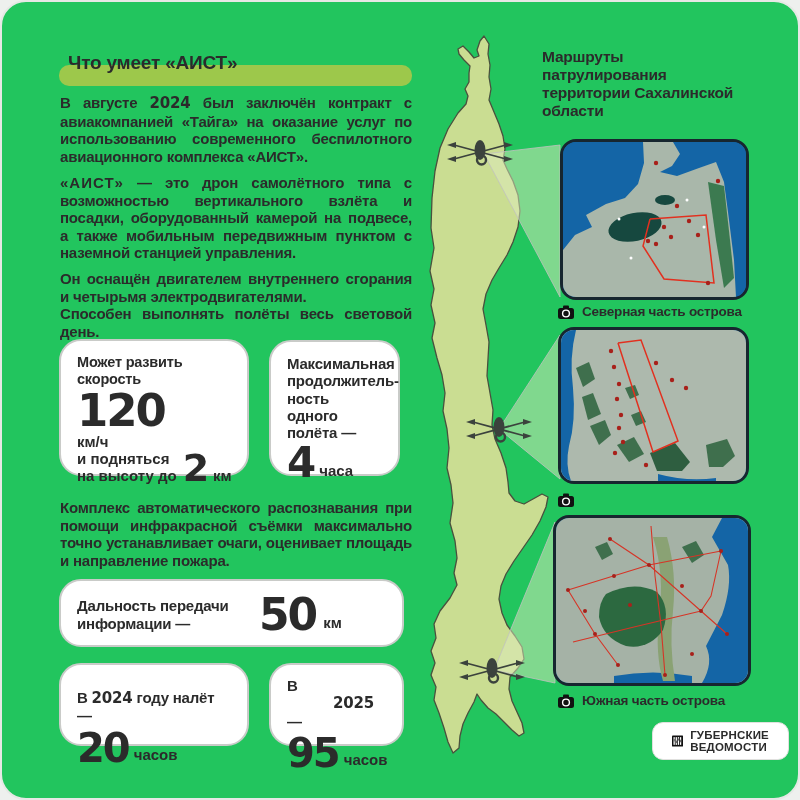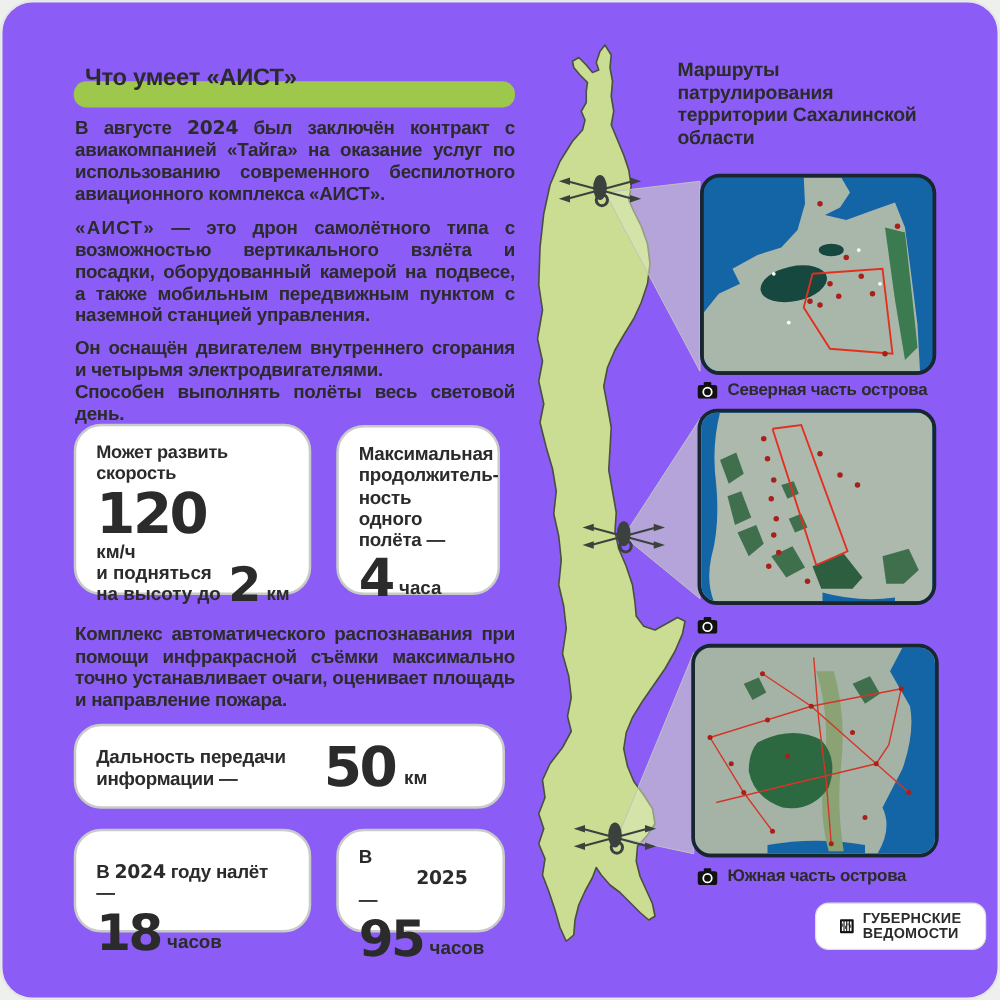--- a/index.html
+++ b/index.html
@@ -1,17 +1,17 @@
 <!DOCTYPE html>
 <html><head>
 <meta charset="utf-8">
 <style>
   html,body{margin:0;padding:0;width:800px;height:800px;background:#eef0ee;
     font-family:"Liberation Sans",sans-serif;color:#2b2b2b;}
-  .card{position:absolute;inset:0;background:#8b5cf6;border-radius:26px;
+  .card{position:absolute;inset:0;background:#22c55e;border-radius:26px;
     border:2px solid #e6e8e5;box-sizing:border-box;overflow:hidden;}
   .abs{position:absolute;}
   svg{display:block;}
 
   .title-bar{left:57px;top:63px;width:353px;height:21px;border-radius:10px;}
   .page-title{left:66px;top:50px;font-size:19px;font-weight:800;letter-spacing:-0.2px;}
 
   .para{left:58px;width:352px;text-align:justify;font-size:15px;line-height:1.17;
     font-weight:700;letter-spacing:-0.2px;}
 
@@ -112,21 +112,21 @@
       <div class="bignum" style="font-size:44px;line-height:0.75;">50</div>
       <div class="unit">км</div>
     </div>
   </div>
 
   <div class="abs statbox" style="left:57px;top:661px;width:190px;height:83px;padding-top:24px;">
     <div class="statlabel" style="font-size:15px;">
       <span>В </span><b style="font-family:'DejaVu Sans',sans-serif;font-weight:800;">2024</b><span> году налёт —</span>
     </div>
     <div class="row" style="gap:5px;margin-top:8px;">
-      <div class="bignum" style="font-size:40px;line-height:0.75;">18</div>
+      <div class="bignum" style="font-size:40px;line-height:0.75;">20</div>
       <div class="unit">часов</div>
     </div>
   </div>
 
   <div class="abs statbox" style="left:267px;top:661px;width:135px;height:83px;padding-top:12px;">
     <div class="statlabel" style="font-size:15px;">
       <span>В </span><b style="font-family:'DejaVu Sans',sans-serif;font-weight:800;margin-left:46px;">2025</b><span> —</span>
     </div>
     <div class="row" style="gap:5px;margin-top:8px;">
       <div class="bignum" style="font-size:40px;line-height:0.75;">95</div>

